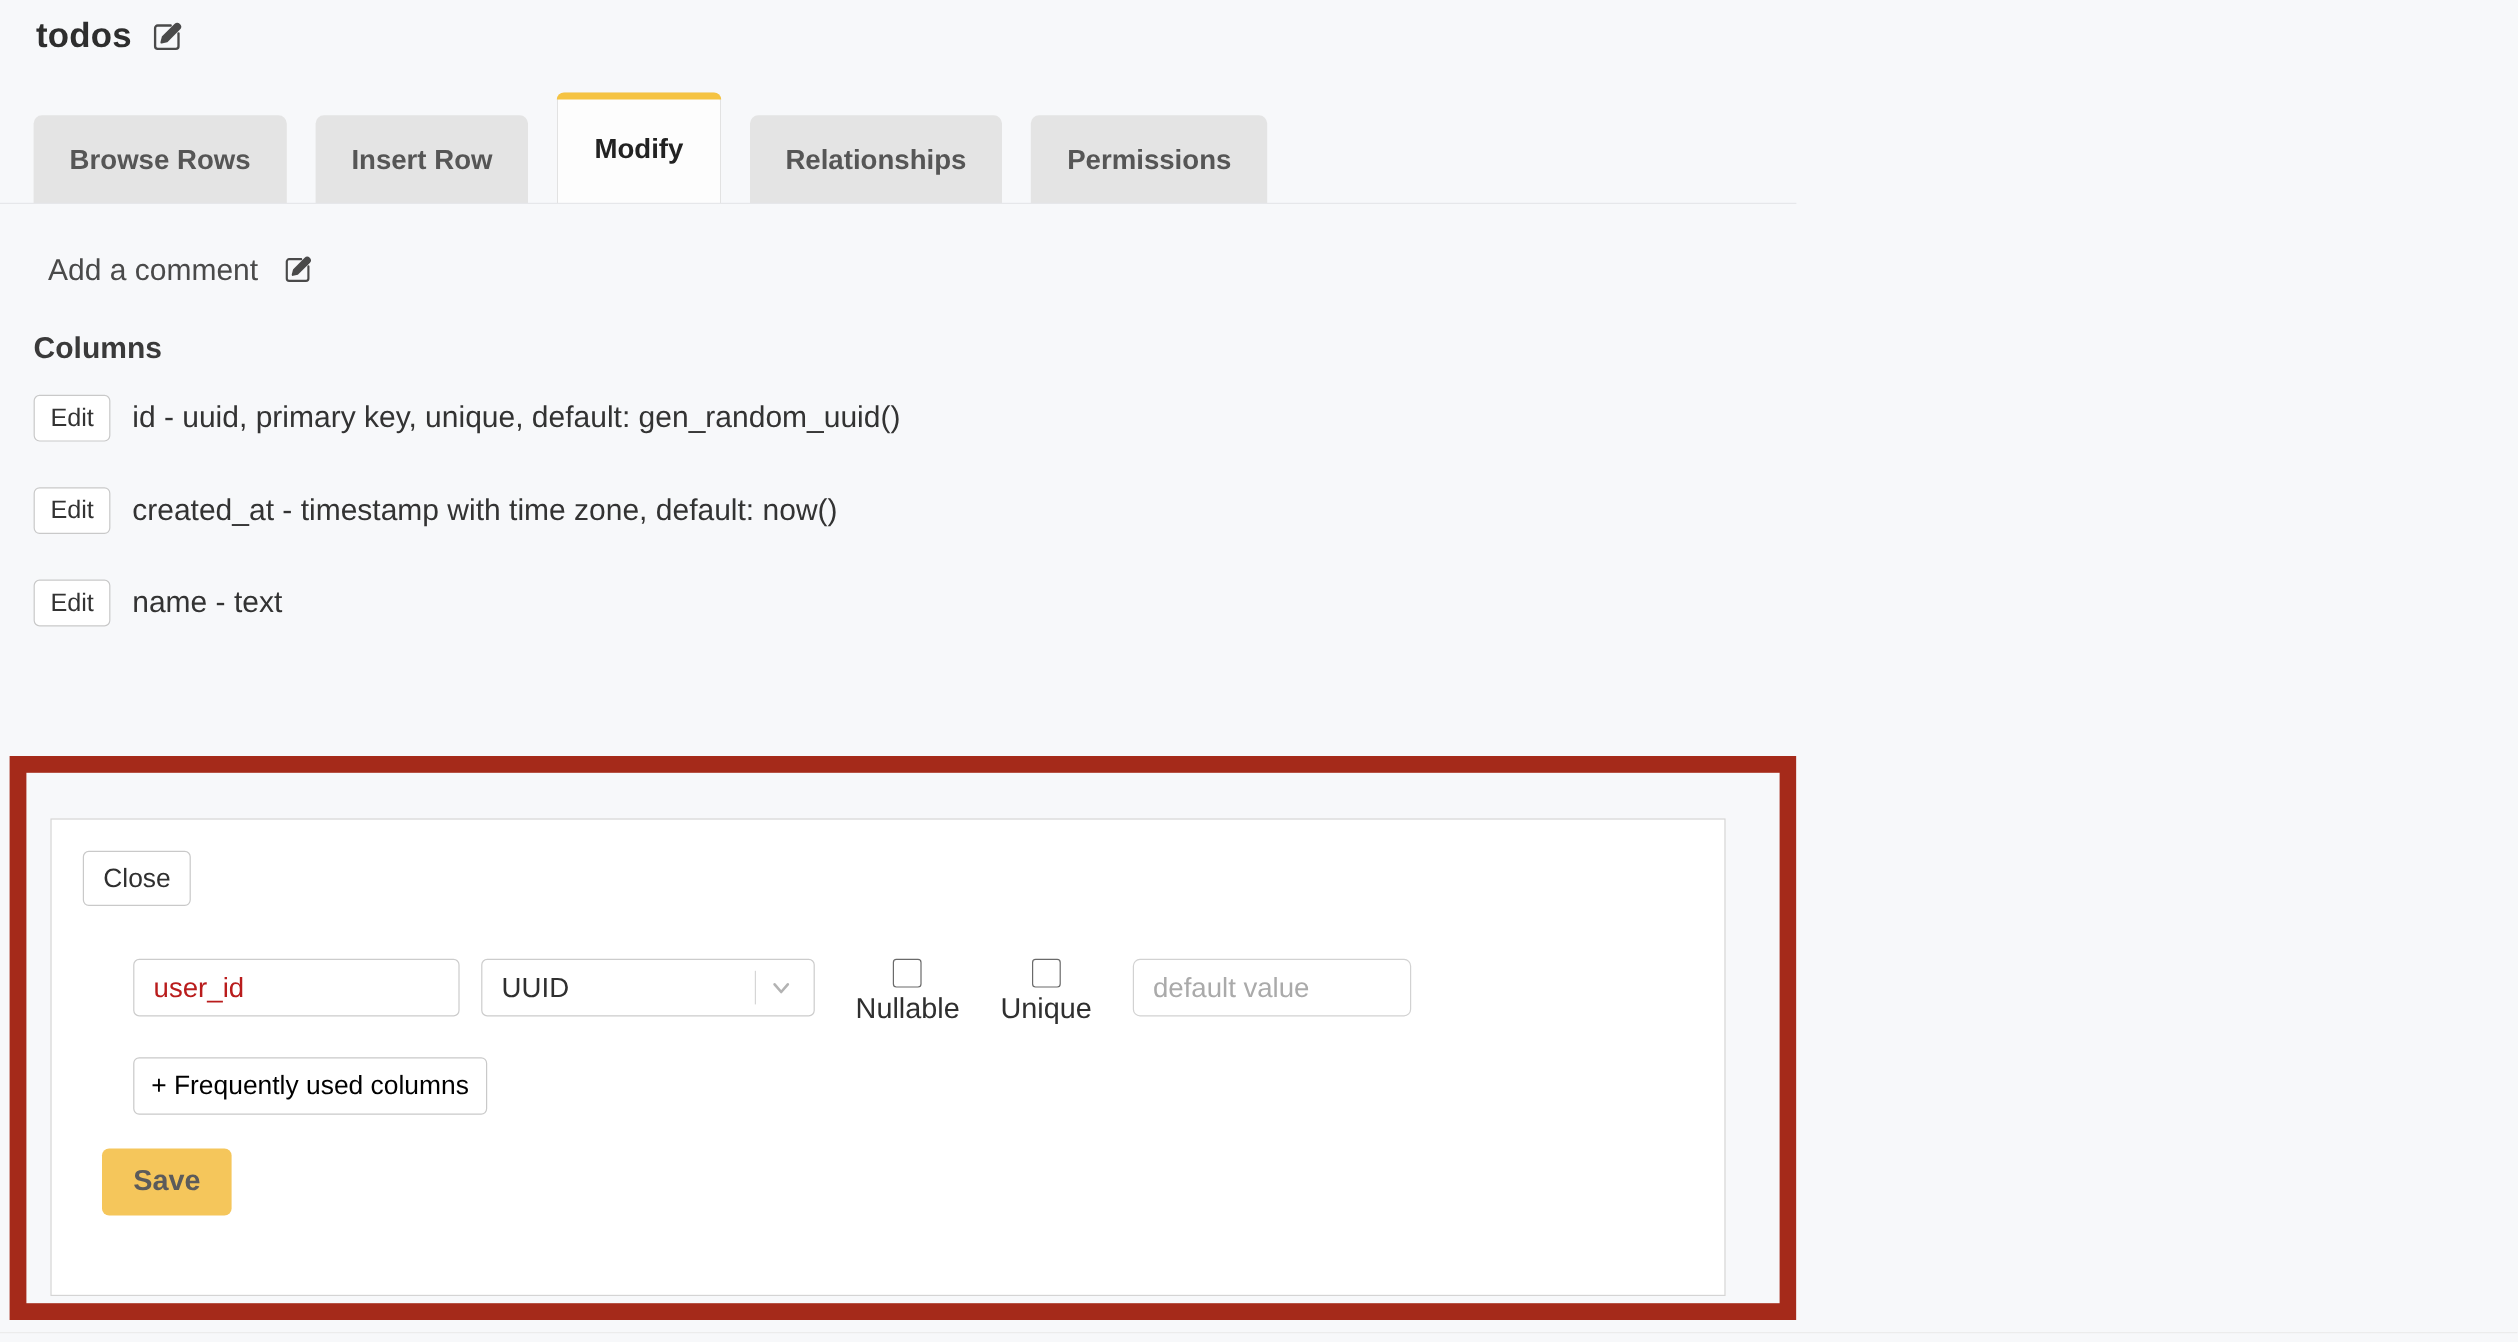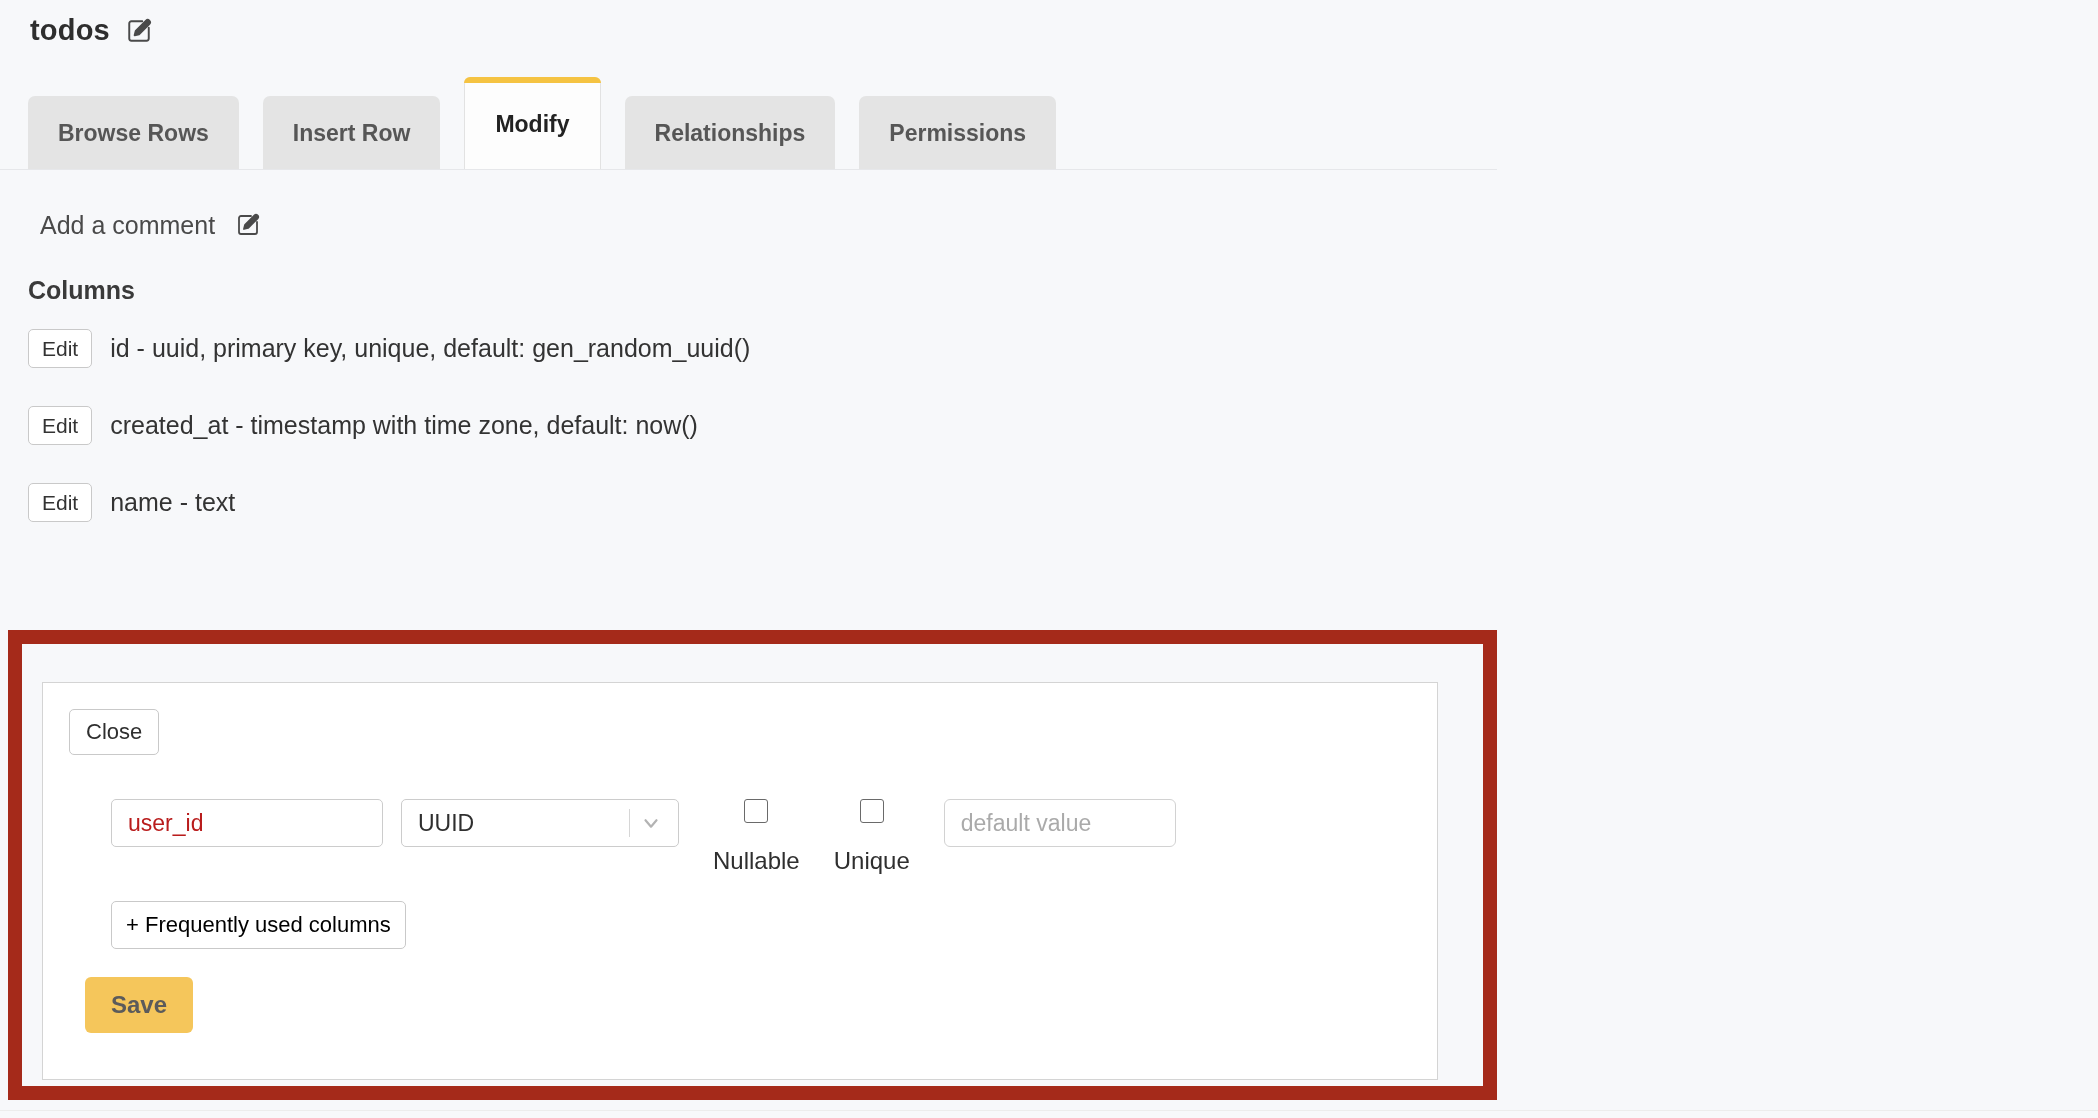--- a/index.html
+++ b/index.html
@@ -147,21 +147,21 @@
   }
   .cbgroup {
     display:flex; flex-direction:column; align-items:center; gap: 4px;
     margin-left: 16px;
   }
   .cbox {
     width: 24px; height: 24px;
     border: 1px solid #6a6a6a; border-radius: 3px; background:#fff;
     cursor:pointer;
   }
-  .cblabel { font-size: 24px; color:#2f2f2f;margin-top:20px; }
+  .cblabel { font-size: 24px; color:#2f2f2f; }
   .default-input {
     width: 232px; height: 48px;
     border:1px solid #d2d2d2; border-radius:6px; background:#fff;
     font-size: 23px; color:#2f2f2f; padding: 0 16px;
     font-family:"Liberation Sans", sans-serif; outline:none;
     margin-left: 16px;
   }
   .default-input::placeholder { color:#aaa; }
 
   .freq-wrap { padding: 26px 0 0 68px; }

